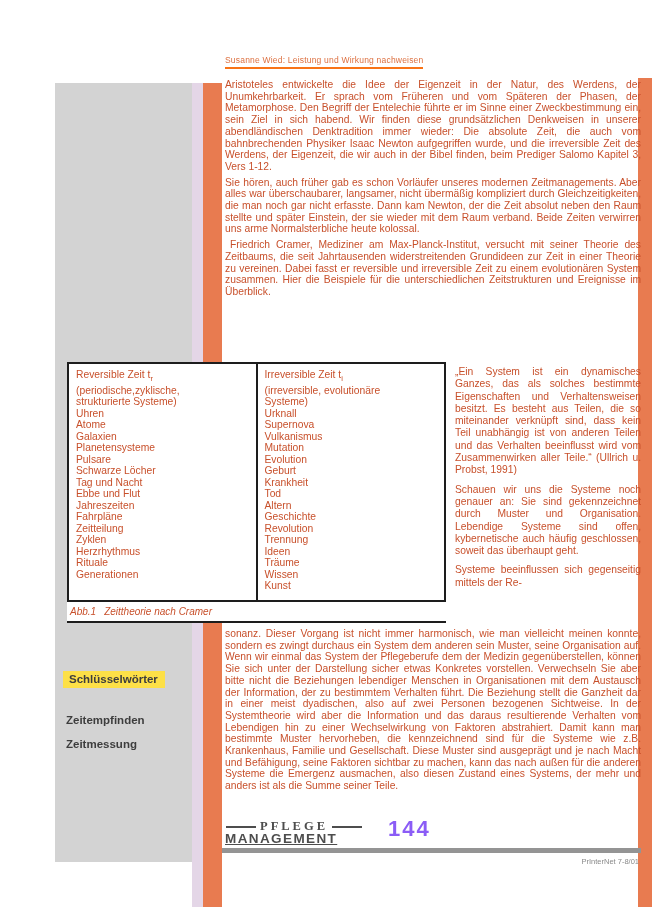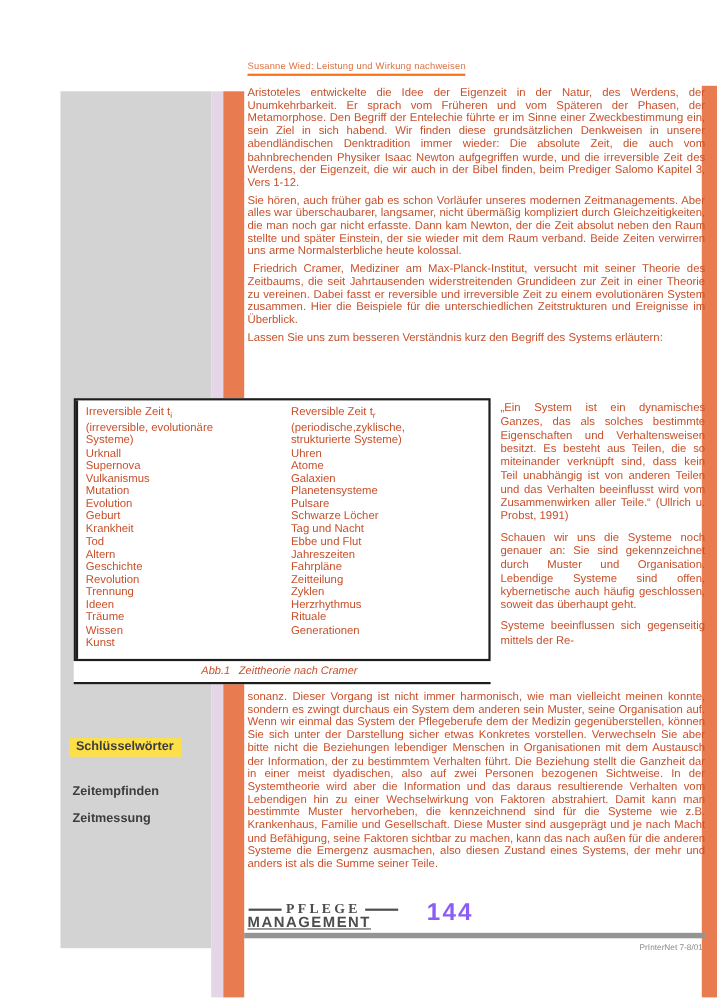--- a/index.html
+++ b/index.html
@@ -25,21 +25,21 @@
   }
   .body-col p { margin:0 0 4px 0; }
   .indent-sm { text-indent:5px; }
 
   
   .figure { position:absolute; left:67px; top:362px; width:379px; background:#ffffff; }
   .tbl { display:flex; border:2px solid #1d1d1d; background:#ffffff; }
   .tcol { width:50%; padding:5px 7px 8px 7px; font-size:10.3px; line-height:11.5px; }
   .tcol-divider { border-left:2px solid #1d1d1d; }
   .tcol sub { font-size:7.5px; }
-  .caption { font-size:10px; font-style:italic; margin:4px 0 4px 3px;text-align:center; }
+  .caption { font-size:10px; font-style:italic; margin:4px 0 4px 3px; }
   .caption span { margin-right:8px; }
   .cap-rule { height:0; border-top:2px solid #1d1d1d; }
 
   .quote-col {
     position:absolute; left:455px; top:366px; width:186px;
     font-size:10.3px; line-height:12.3px; text-align:justify;
   }
   .quote-col p { margin:0 0 7px 0; }
 
   .cont {
@@ -84,25 +84,46 @@
   <div class="stripe-lav"></div>
   <div class="stripe-or-l"></div>
   <div class="stripe-or-r"></div>
 
   <div class="runhead">Susanne Wied: Leistung und Wirkung nachweisen</div>
 
   <div class="body-col orange-text">
     <p>Aristoteles entwickelte die Idee der Eigenzeit in der Natur, des Werdens, der Unumkehrbarkeit. Er sprach vom Früheren und vom Späteren der Phasen, der Metamorphose. Den Begriff der Entelechie führte er im Sinne einer Zweckbestimmung ein, sein Ziel in sich habend. Wir finden diese grundsätzlichen Denkweisen in unserer abendländischen Denktradition immer wieder: Die absolute Zeit, die auch vom bahnbrechenden Physiker Isaac Newton aufgegriffen wurde, und die irreversible Zeit des Werdens, der Eigenzeit, die wir auch in der Bibel finden, beim Prediger Salomo Kapitel 3, Vers 1-12.</p>
     <p>Sie hören, auch früher gab es schon Vorläufer unseres modernen Zeitmanagements. Aber alles war überschaubarer, langsamer, nicht übermäßig kompliziert durch Gleichzeitigkeiten, die man noch gar nicht erfasste. Dann kam Newton, der die Zeit absolut neben den Raum stellte und später Einstein, der sie wieder mit dem Raum verband. Beide Zeiten verwirren uns arme Normalsterbliche heute kolossal.</p>
     <p class="indent-sm">Friedrich Cramer, Mediziner am Max-Planck-Institut, versucht mit seiner Theorie des Zeitbaums, die seit Jahrtausenden widerstreitenden Grundideen zur Zeit in einer Theorie zu vereinen. Dabei fasst er reversible und irreversible Zeit zu einem evolutionären System zusammen. Hier die Beispiele für die unterschiedlichen Zeitstrukturen und Ereignisse im Überblick.</p>
-    <p>Lassen Sie uns zum besseren Verständnis kurz den Begriff des Systems erläutern:</p>
   </div>
 
   <div class="figure">
     <div class="tbl">
+      <div class="tcol orange-text">
+        <div><span>Reversible Zeit t</span><sub>r</sub></div>
+        <div>(periodische,zyklische,</div>
+        <div>strukturierte Systeme)</div>
+        <div>
+            <div>Uhren</div>
+            <div>Atome</div>
+            <div>Galaxien</div>
+            <div>Planetensysteme</div>
+            <div>Pulsare</div>
+            <div>Schwarze Löcher</div>
+            <div>Tag und Nacht</div>
+            <div>Ebbe und Flut</div>
+            <div>Jahreszeiten</div>
+            <div>Fahrpläne</div>
+            <div>Zeitteilung</div>
+            <div>Zyklen</div>
+            <div>Herzrhythmus</div>
+            <div>Rituale</div>
+            <div>Generationen</div>
+          </div>
+      </div>
       <div class="tcol tcol-divider orange-text">
         <div><span>Irreversible Zeit t</span><sub>i</sub></div>
         <div>(irreversible, evolutionäre</div>
         <div>Systeme)</div>
         <div>
             <div>Urknall</div>
             <div>Supernova</div>
             <div>Vulkanismus</div>
             <div>Mutation</div>
             <div>Evolution</div>
@@ -110,42 +131,20 @@
             <div>Krankheit</div>
             <div>Tod</div>
             <div>Altern</div>
             <div>Geschichte</div>
             <div>Revolution</div>
             <div>Trennung</div>
             <div>Ideen</div>
             <div>Träume</div>
             <div>Wissen</div>
             <div>Kunst</div>
-          </div>
-      </div>
-      <div class="tcol orange-text">
-        <div><span>Reversible Zeit t</span><sub>r</sub></div>
-        <div>(periodische,zyklische,</div>
-        <div>strukturierte Systeme)</div>
-        <div>
-            <div>Uhren</div>
-            <div>Atome</div>
-            <div>Galaxien</div>
-            <div>Planetensysteme</div>
-            <div>Pulsare</div>
-            <div>Schwarze Löcher</div>
-            <div>Tag und Nacht</div>
-            <div>Ebbe und Flut</div>
-            <div>Jahreszeiten</div>
-            <div>Fahrpläne</div>
-            <div>Zeitteilung</div>
-            <div>Zyklen</div>
-            <div>Herzrhythmus</div>
-            <div>Rituale</div>
-            <div>Generationen</div>
           </div>
       </div>
     </div>
     <div class="caption orange-text">
       <span>Abb.1</span><span>Zeittheorie nach Cramer</span>
     </div>
     <div class="cap-rule"></div>
   </div>
 
   <div class="quote-col orange-text">

